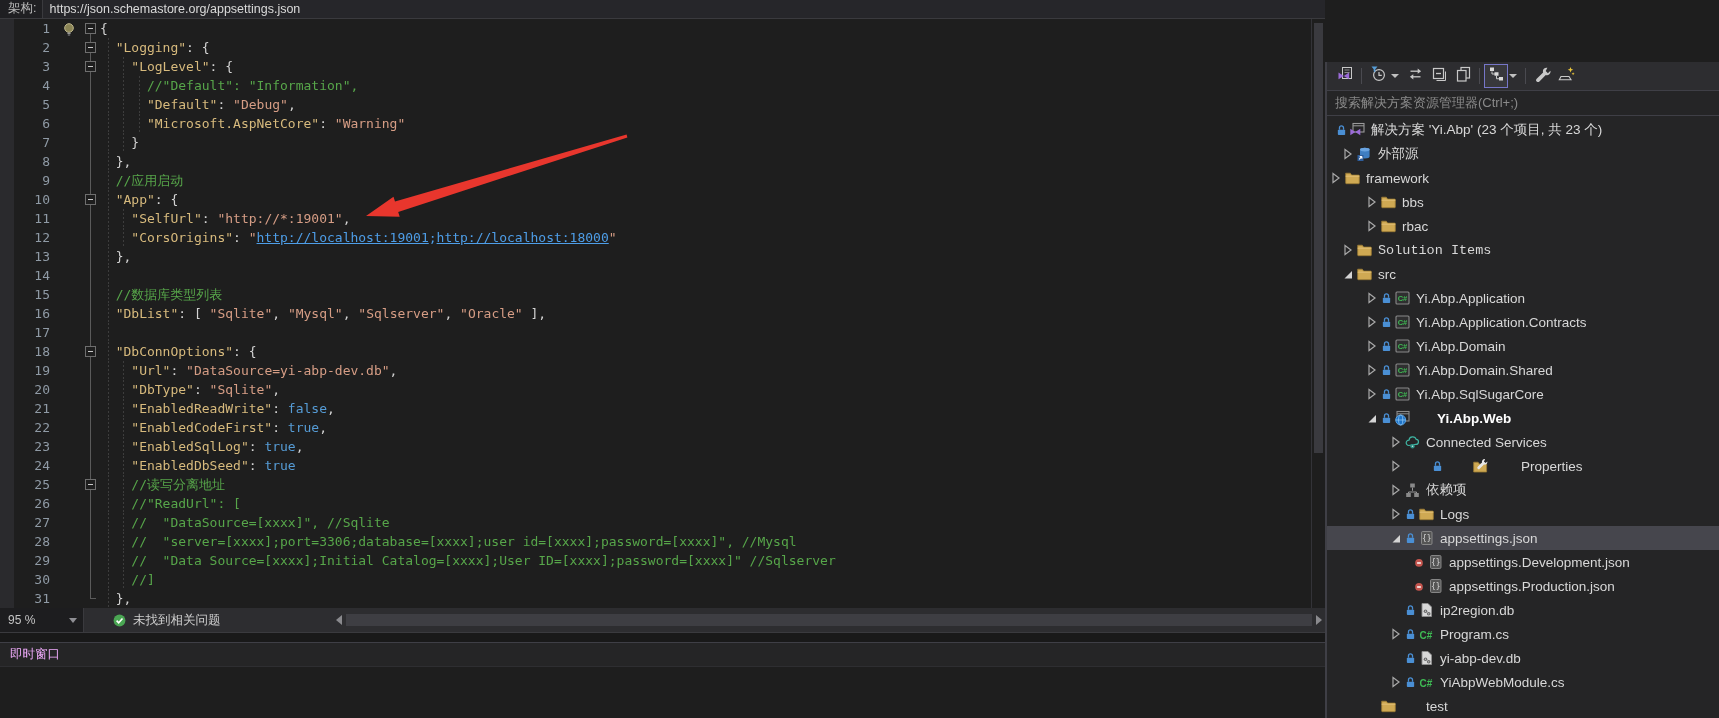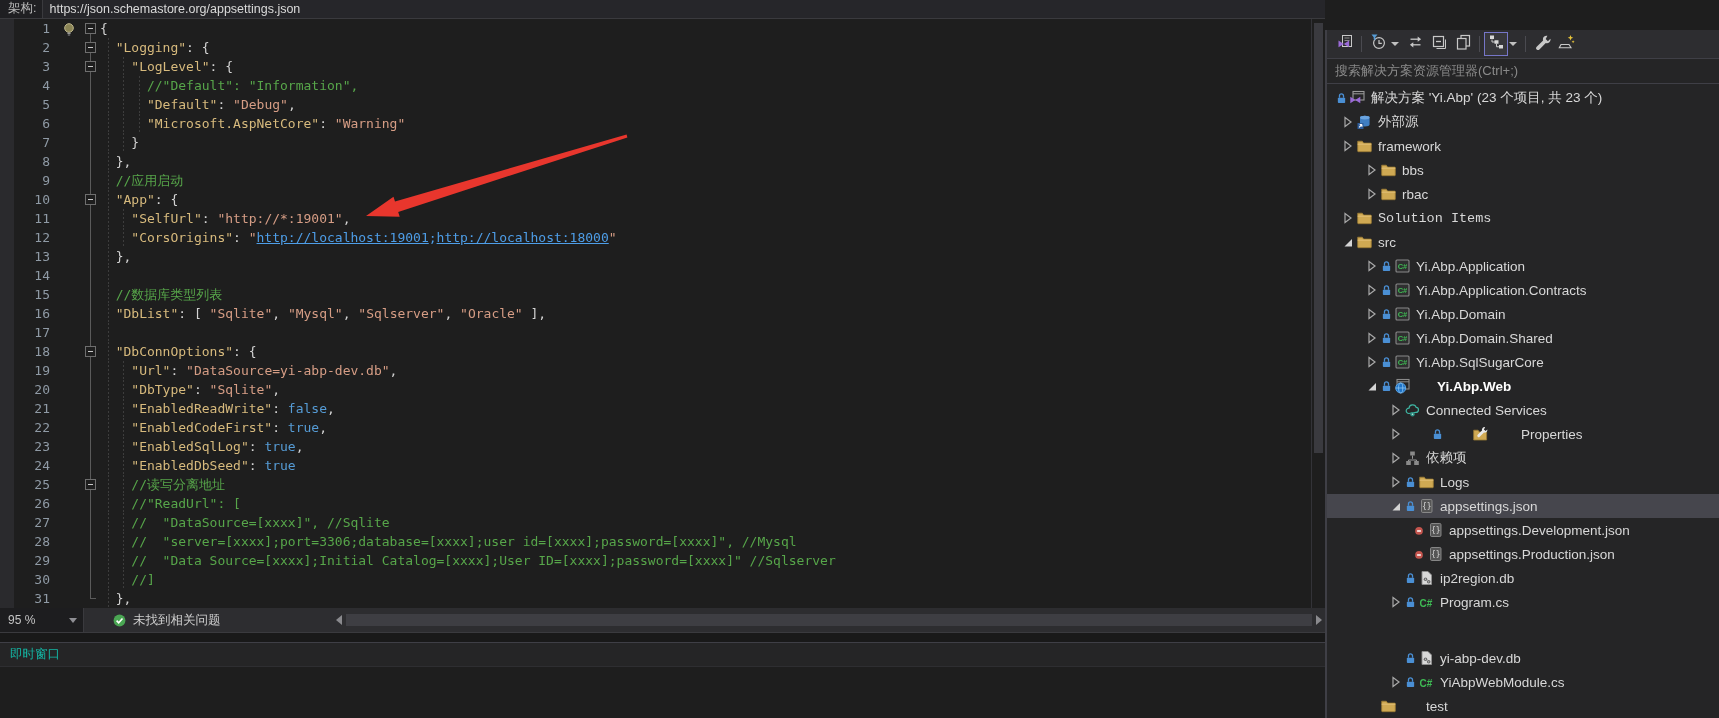--- a/index.html
+++ b/index.html
@@ -58,21 +58,21 @@
   #hs-right { border-top:5px solid transparent; border-bottom:5px solid transparent;
     border-left:6px solid #8a8a8e; margin:0 3px 0 4px; }
   #hs-thumb { flex:1; height:12px; background:#3e3e43; }
 
   #panel-gap { height:10px; background:#191919; border-top:1px solid #3a3a3e; flex:none; }
 
   
   #immediate { flex:none; height:76px; display:flex; flex-direction:column;
     border-top:1px solid #3f3f46; background:#1e1e1e; }
   #immediate .hdr { height:24px; display:flex; align-items:center; padding-left:10px;
-    font-size:12.5px; color:#14b8a6; background:#252526; border-bottom:1px solid #2e2e31; }
+    font-size:12.5px; color:#f0abfc; background:#252526; border-bottom:1px solid #2e2e31; }
   #immediate .body { flex:1; background:#1e1e1e; }
 
   
   #sepanel { width:394px; flex:none; background:#252526; border-left:2px solid #3f3f46;
     display:flex; flex-direction:column; }
   #se-toolbar { height:28px; flex:none; background:#2d2d30; display:flex; align-items:center;
     padding-left:6px; }
   .tbtn { width:24px; height:24px; display:flex; align-items:center; justify-content:center;
     border:1px solid transparent; }
   .tbtn.active { border:1px solid #7676c8; background:#38383c; }
@@ -290,21 +290,21 @@
           <span class="icell">
             <svg width="17" height="16" viewBox="0 0 16 16">
               <path d="M3.5,3.6 a4.8,1.9 0 0 1 9.6,0 v7 a4.8,1.9 0 0 1 -9.6,0 Z" fill="#3f7ec2"></path>
               <ellipse cx="8.3" cy="3.6" rx="4.8" ry="1.9" fill="#6aa4e0"></ellipse>
               <rect x="1" y="9" width="6" height="6" fill="#2d5c9a"></rect>
               <path d="M2.6,13.4 L5.4,10.6 M5.4,10.6 h-2.2 M5.4,10.6 v2.2" stroke="#ffffff" stroke-width="1.1" fill="none"></path>
             </svg>
           </span>
           <span class="lab">外部源</span>
         </div>
-        <div class="trow" style="padding-left: 13px;">
+        <div class="trow" style="padding-left: 1px;">
           <span class="acell">
             <svg width="10" height="12" viewBox="0 0 10 12">
               <path d="M2,1.5 L8,6 L2,10.5 Z" fill="none" stroke="#a8a8a8" stroke-width="1.2"></path>
             </svg>
           </span>
           <span class="icell">
             <svg width="17" height="16" viewBox="0 0 16 16">
               <path d="M1.2,3.2 h4.6 l1.3,1.9 h7 a0.7,0.7 0 0 1 0.7,0.7 v7.2 a0.7,0.7 0 0 1 -0.7,0.7 h-12.2 a0.7,0.7 0 0 1 -0.7,-0.7 Z" fill="#cfa953" stroke="#9a7b33" stroke-width="0.8"></path>
               <path d="M1.2,6.2 h13.6" stroke="#e2c078" stroke-width="1"></path>
             </svg>
@@ -642,21 +642,21 @@
               <path d="M5.5,7 V4.8 a2.5,2.5 0 0 1 5,0 V7" fill="none" stroke="#4a8fd4" stroke-width="1.6"></path>
             </svg>
           </span>
           <span class="icell">
             <svg width="17" height="16" viewBox="0 0 16 16">
               <text x="1" y="12.5" font-size="10" font-weight="bold" fill="#3fba54" font-family="Liberation Sans, sans-serif">C#</text>
             </svg>
           </span>
           <span class="lab">Program.cs</span>
         </div>
-        <div class="trow" style="padding-left: 61px; margin-top: 32px;">
+        <div class="trow" style="padding-left: 61px;">
           <span class="acell"></span>
           <span class="icell">
             <svg width="13" height="15" viewBox="0 0 16 16">
               <rect x="3.5" y="7" width="9" height="6.5" rx="1" fill="#4a8fd4"></rect>
               <path d="M5.5,7 V4.8 a2.5,2.5 0 0 1 5,0 V7" fill="none" stroke="#4a8fd4" stroke-width="1.6"></path>
             </svg>
           </span>
           <span class="icell">
             <svg width="17" height="16" viewBox="0 0 16 16">
               <path d="M3.5,1.5 h6 l3.5,3.5 v9.5 h-9.5 Z" fill="#d8d8d8" stroke="#8f8f8f" stroke-width="0.9"></path>

